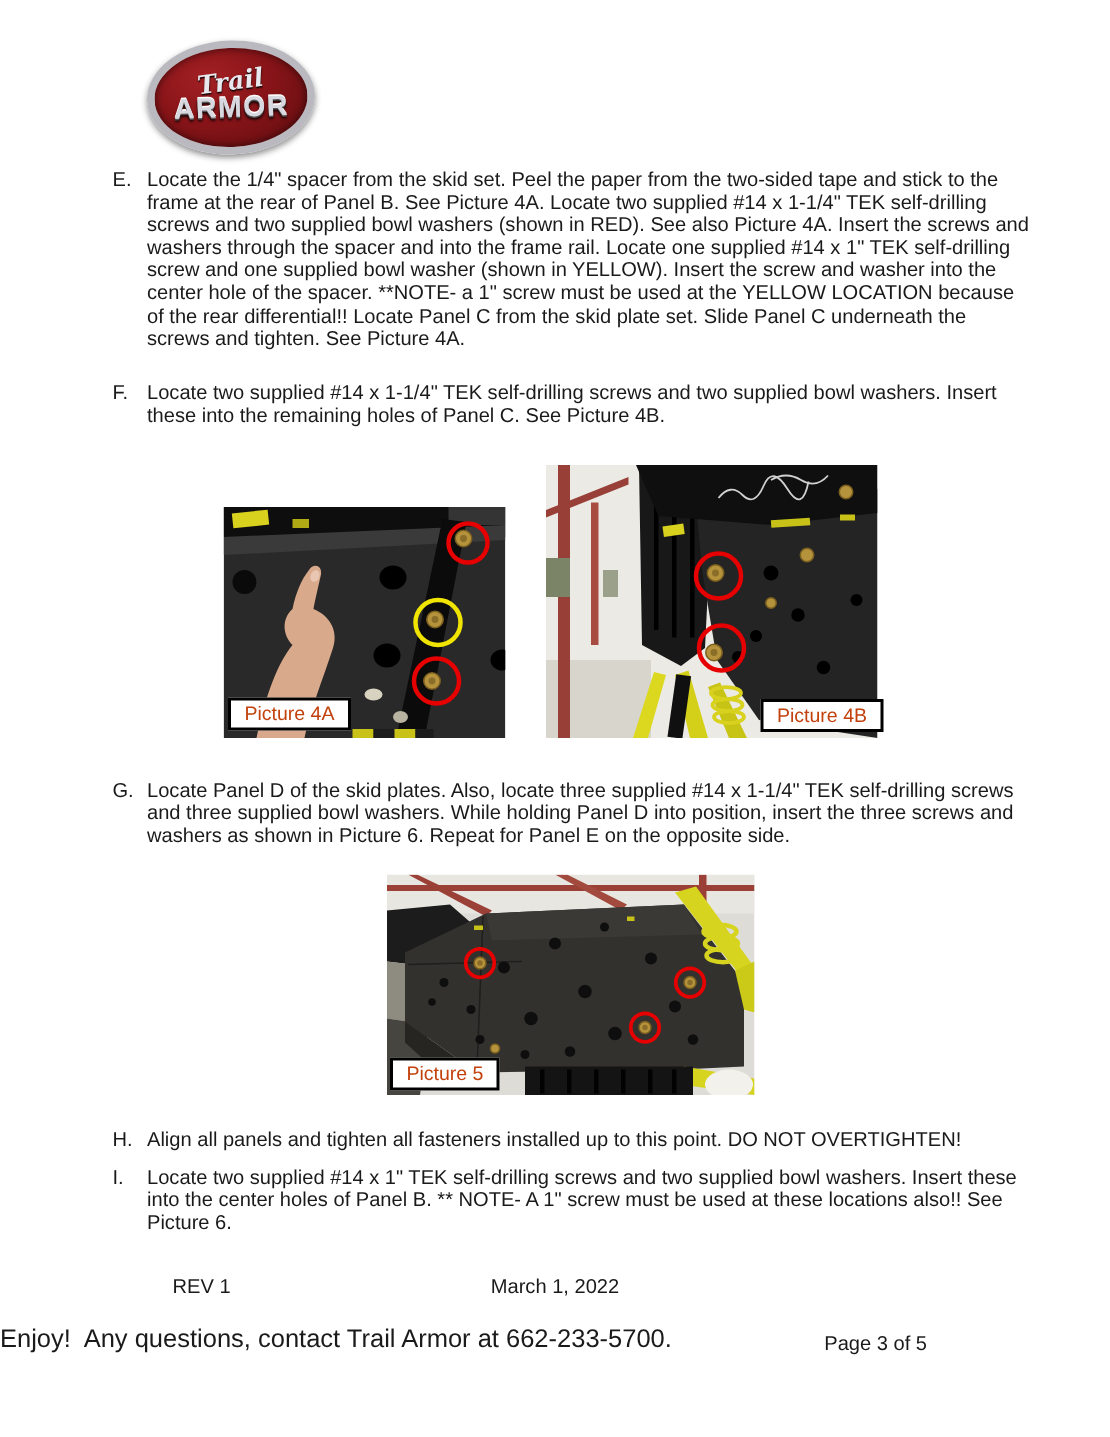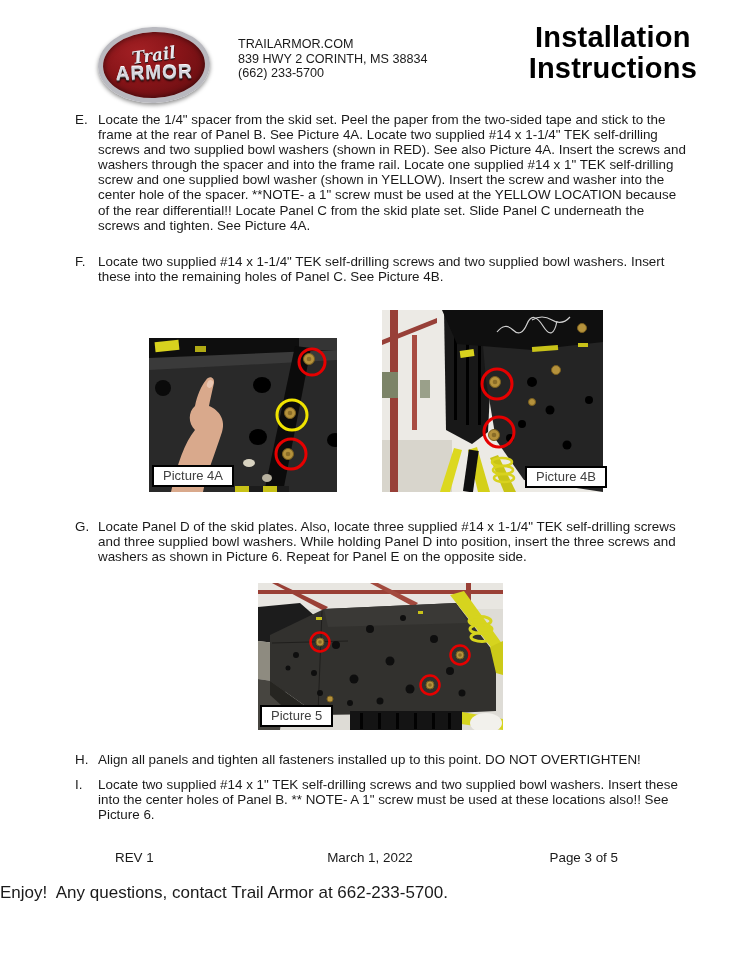--- a/index.html
+++ b/index.html
@@ -24,51 +24,45 @@
   .step { position:absolute; left:75px; display:flex; font-size:13.4px; line-height:15.1px; }
   .step-letter { width:23px; flex:none; }
   .step-text { width:591px; }
   .step-e { top:112px; } .step-f { top:254px; } .step-g { top:519px; }
   .step-h { top:752px; } .step-i { top:777px; }
 
   
   .photo { position:absolute; overflow:hidden; }
   .photo svg { position:absolute; left:0; top:0; }
   .photo-4a { left:149px; top:338px; width:188px; height:154px; }
-  .photo-4b { left:382px; top:310px; width:230px; height:182px; }
+  .photo-4b { left:364px; top:310px; width:230px; height:182px; }
   .photo-5  { left:258px; top:583px; width:267px; height:147px; }
   .pic-label { position:absolute; background:#ffffff; border:2px solid #000; padding:1px 9px 2px 9px;
-               font-size:13px; color:#404040; white-space:nowrap; }
+               font-size:13px; color:#c2410c; white-space:nowrap; }
   .label-4a { left:3px;  bottom:5px; }
   .label-4b { right:5px; bottom:4px; }
   .label-5  { left:2px;  bottom:3px; }
 
   
   .footer-row { position:absolute; top:850px; left:0; width:668px; height:16px; font-size:13.4px; }
   .footer-rev  { position:absolute; left:115px; }
   .footer-date { position:absolute; left:0; width:740px; text-align:center; }
-  .footer-page { position:absolute; right:50px; }
+  .footer-page { position:absolute; right:50px;margin-top:38px; }
   .closing { position:absolute; top:883px; left:0; width:740px; text-align:left;
              font-size:17px; white-space:pre-wrap; }
 </style>
 </head>
 <body>
 
 <div class="page">
 
   <div class="logo">
     <div class="logo-trail">Trail</div>
     <div class="logo-armor">ARMOR</div>
   </div>
-  <div class="contact">
-    <div>TRAILARMOR.COM</div>
-    <div>839 HWY 2 CORINTH, MS 38834</div>
-    <div>(662) 233-5700</div>
-  </div>
-  <h1 class="title"><span>Installation</span><br><span>Instructions</span></h1>
 
   <div class="step step-e">
     <div class="step-letter">E.</div>
     <div class="step-text">Locate the 1/4" spacer from the skid set. Peel the paper from the two-sided tape and stick to the frame at the rear of Panel B. See Picture 4A. Locate two supplied #14 x 1-1/4" TEK self-drilling screws and two supplied bowl washers (shown in RED). See also Picture 4A. Insert the screws and washers through the spacer and into the frame rail. Locate one supplied #14 x 1" TEK self-drilling screw and one supplied bowl washer (shown in YELLOW). Insert the screw and washer into the center hole of the spacer. **NOTE- a 1" screw must be used at the YELLOW LOCATION because of the rear differential!! Locate Panel C from the skid plate set. Slide Panel C underneath the screws and tighten. See Picture 4A.</div>
   </div>
   <div class="step step-f">
     <div class="step-letter">F.</div>
     <div class="step-text">Locate two supplied #14 x 1-1/4" TEK self-drilling screws and two supplied bowl washers. Insert these into the remaining holes of Panel C. See Picture 4B.</div>
   </div>
 

